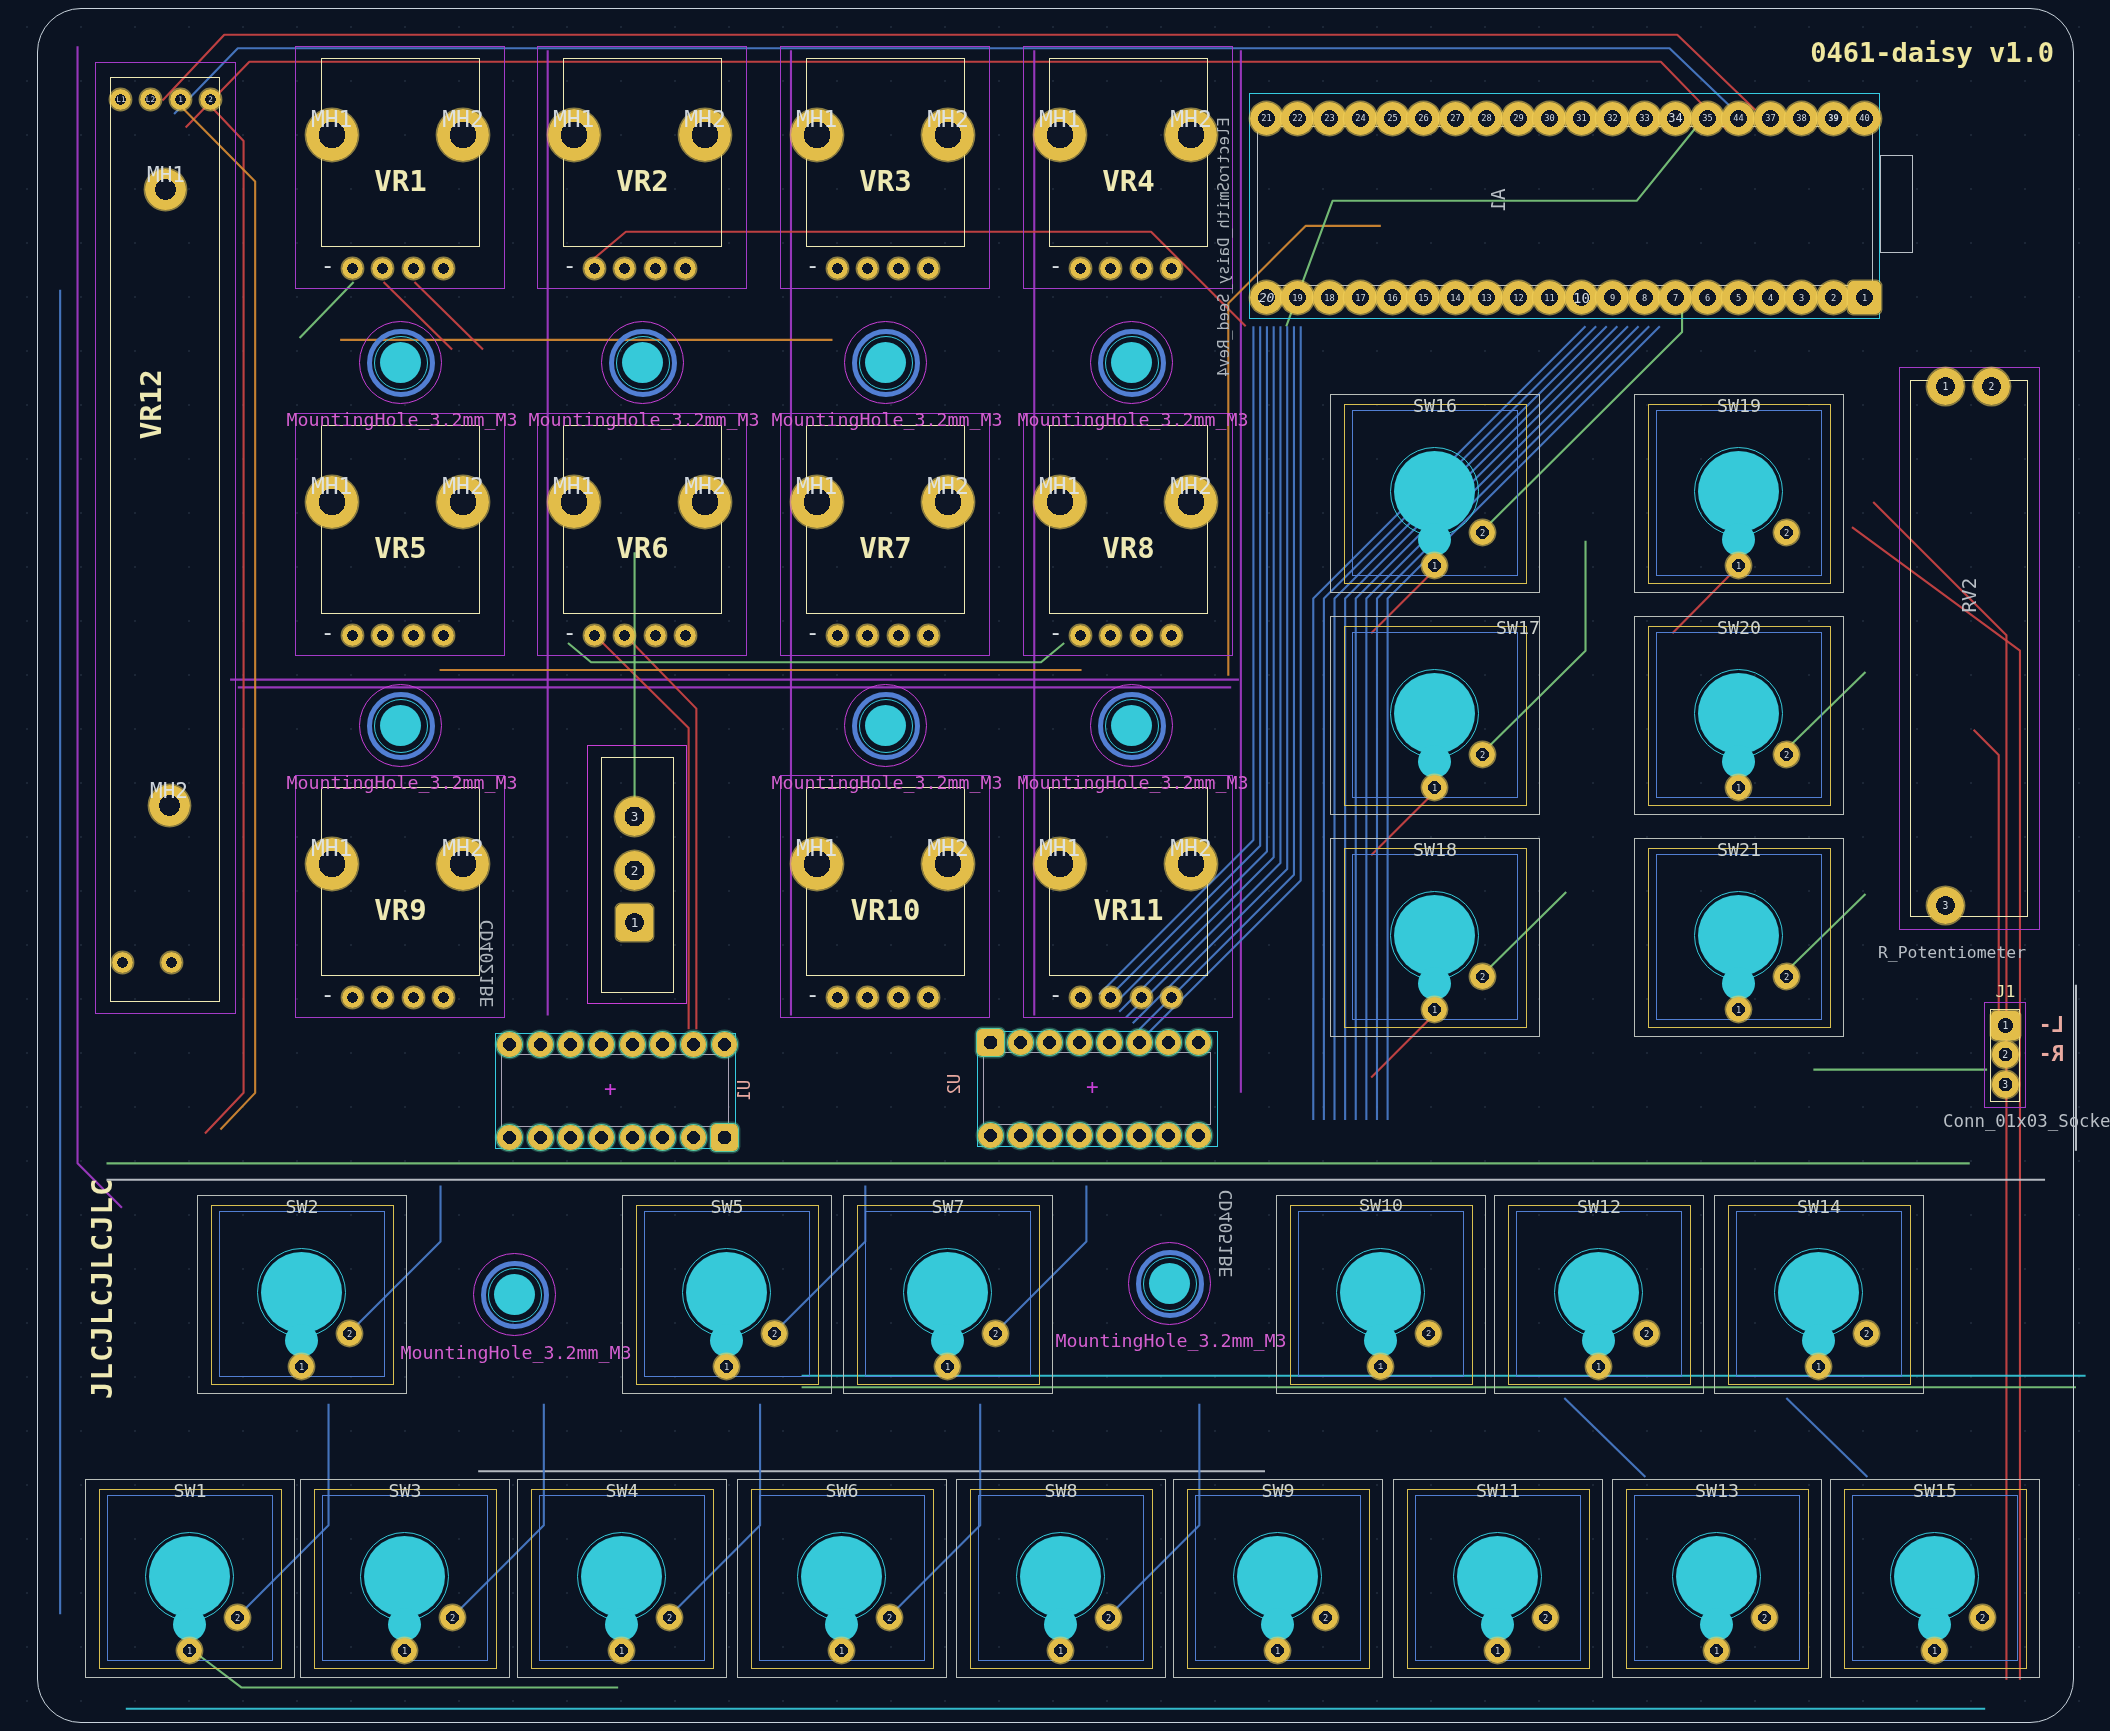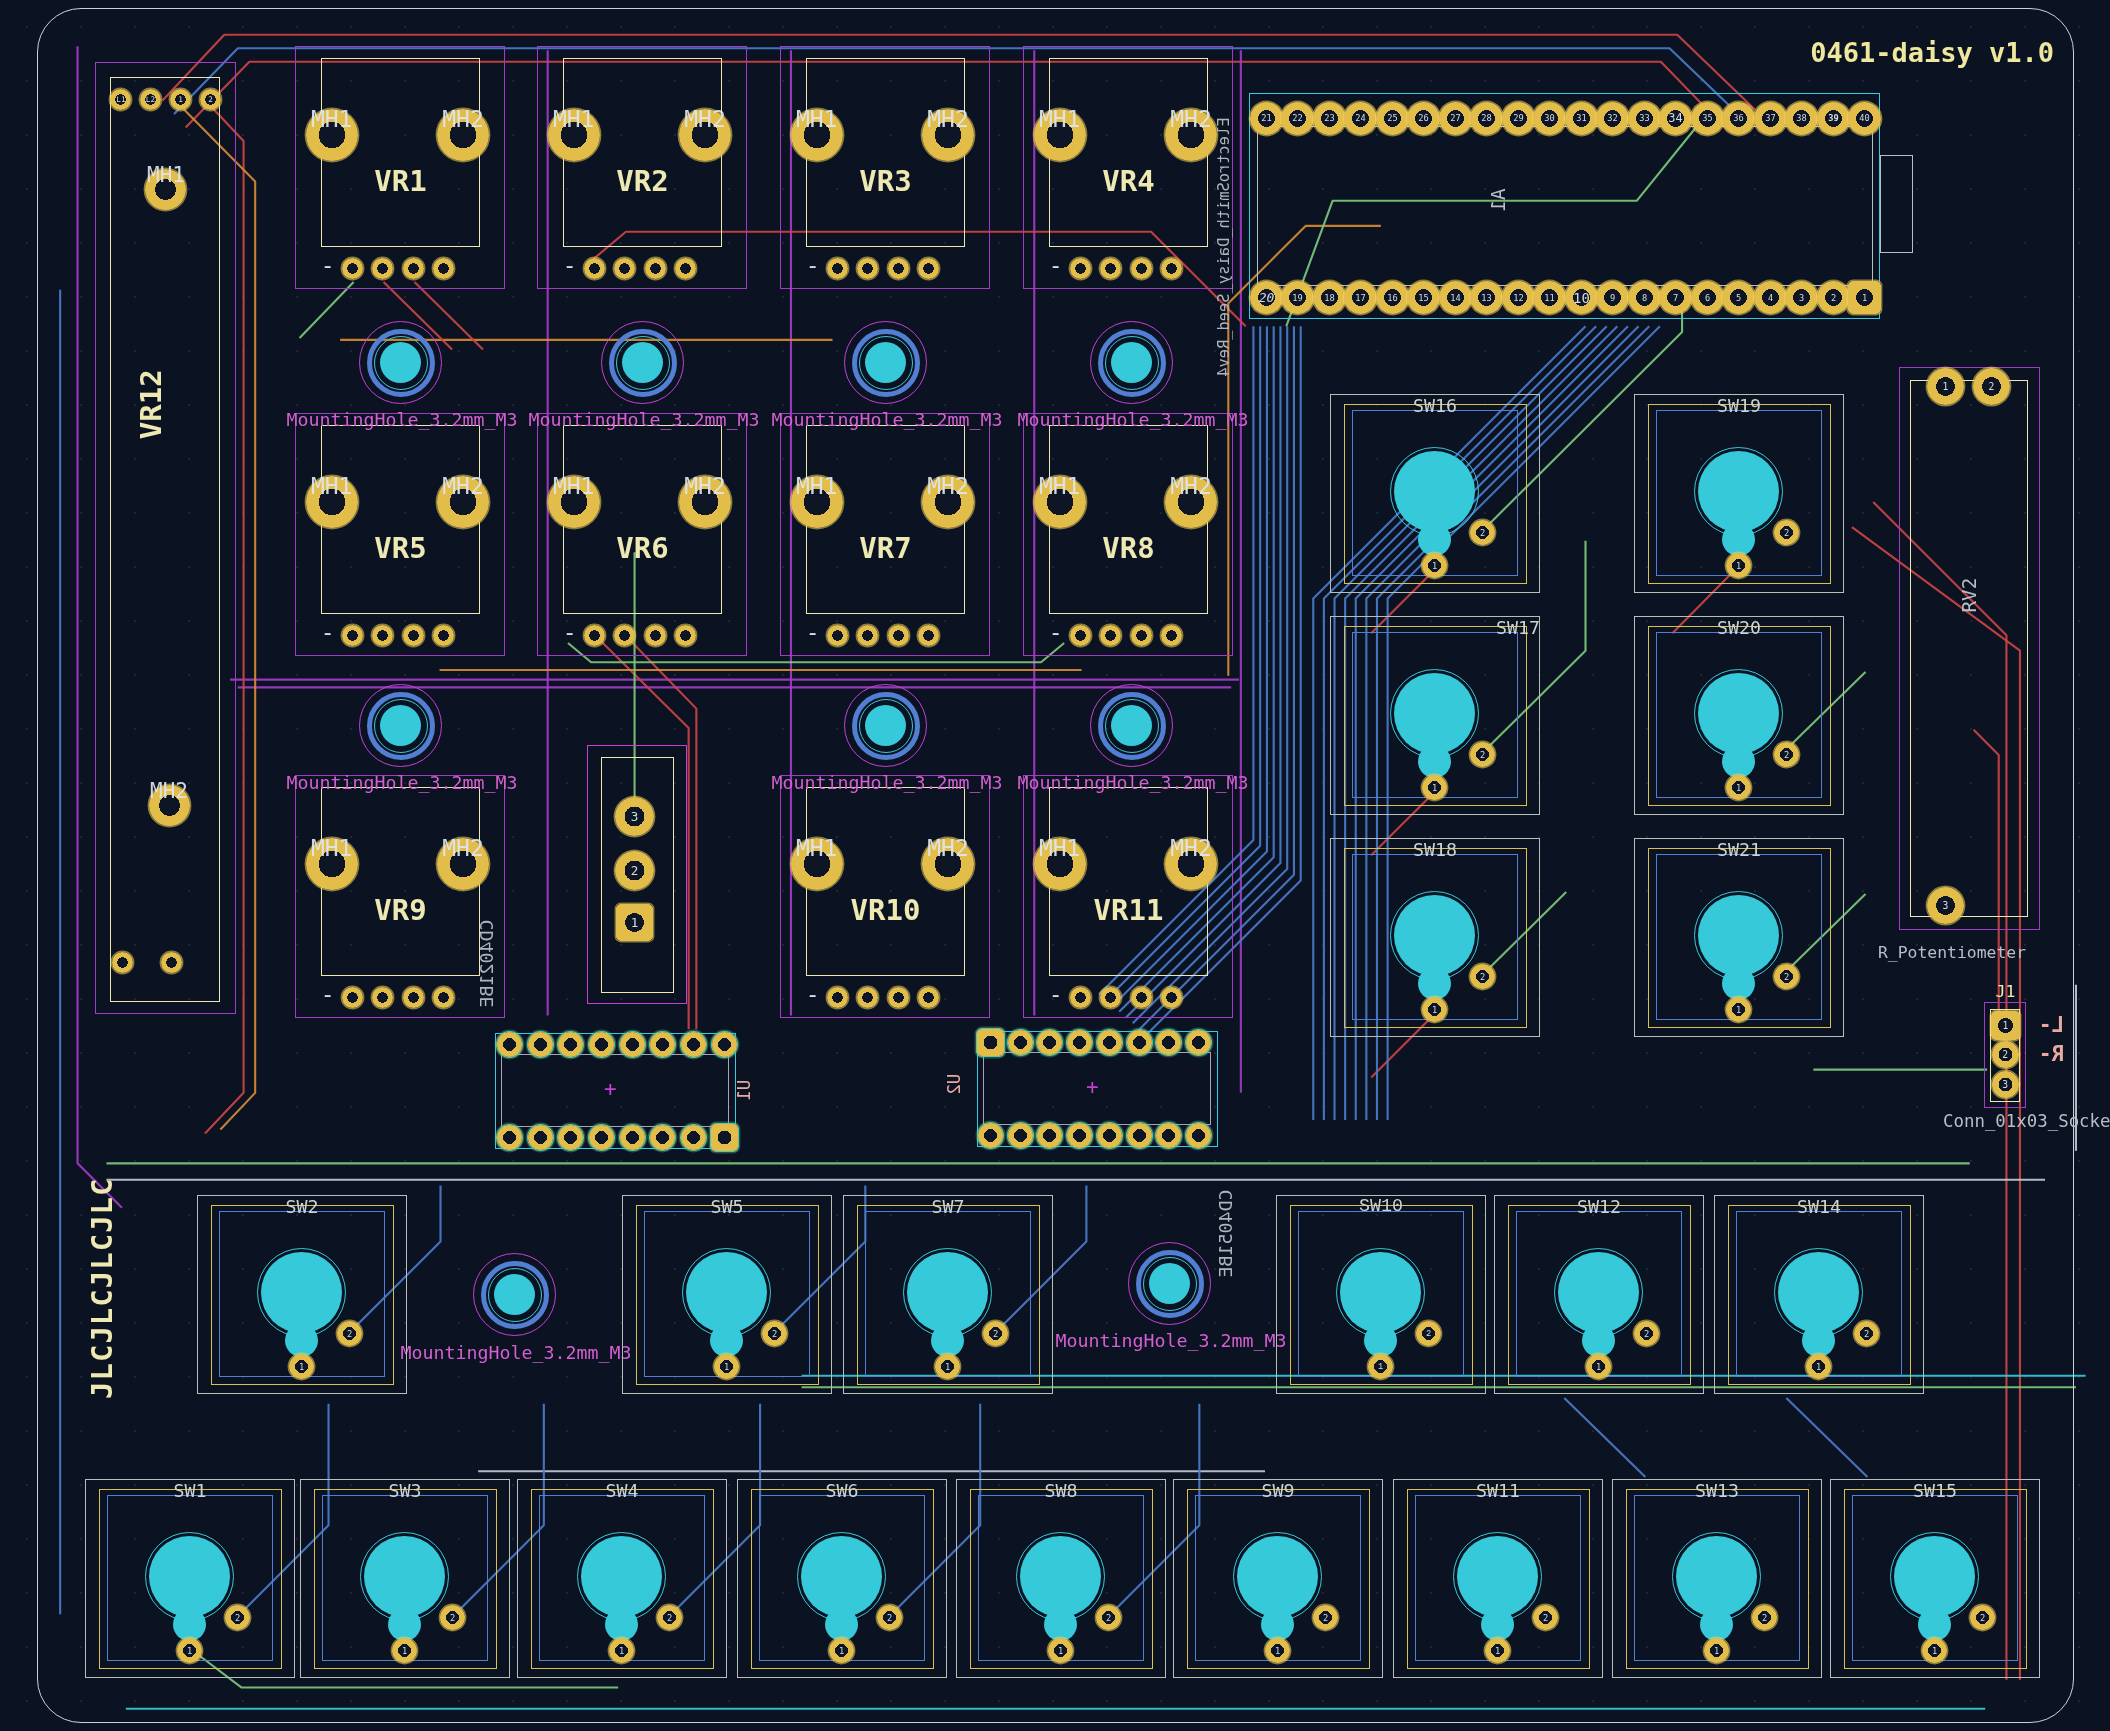--- a/index.html
+++ b/index.html
@@ -437,21 +437,21 @@
         <div class="abs pad" style="left: 410px; top: 188px; width: 33px; height: 33px;">
           <span style="font-size: 8.7px;">7</span>
         </div>
         <div class="abs pad" style="left: 442px; top: 8.7px; width: 33px; height: 33px;">
           <span style="font-size: 8.7px;">35</span>
         </div>
         <div class="abs pad" style="left: 442px; top: 188px; width: 33px; height: 33px;">
           <span style="font-size: 8.7px;">6</span>
         </div>
         <div class="abs pad" style="left: 473px; top: 8.7px; width: 33px; height: 33px;">
-          <span style="font-size: 8.7px;">36</span>
+          <span style="font-size: 8.7px;">44</span>
         </div>
         <div class="abs pad" style="left: 473px; top: 188px; width: 33px; height: 33px;">
           <span style="font-size: 8.7px;">5</span>
         </div>
         <div class="abs pad" style="left: 505px; top: 8.7px; width: 33px; height: 33px;">
           <span style="font-size: 8.7px;">37</span>
         </div>
         <div class="abs pad" style="left: 505px; top: 188px; width: 33px; height: 33px;">
           <span style="font-size: 8.7px;">4</span>
         </div>

